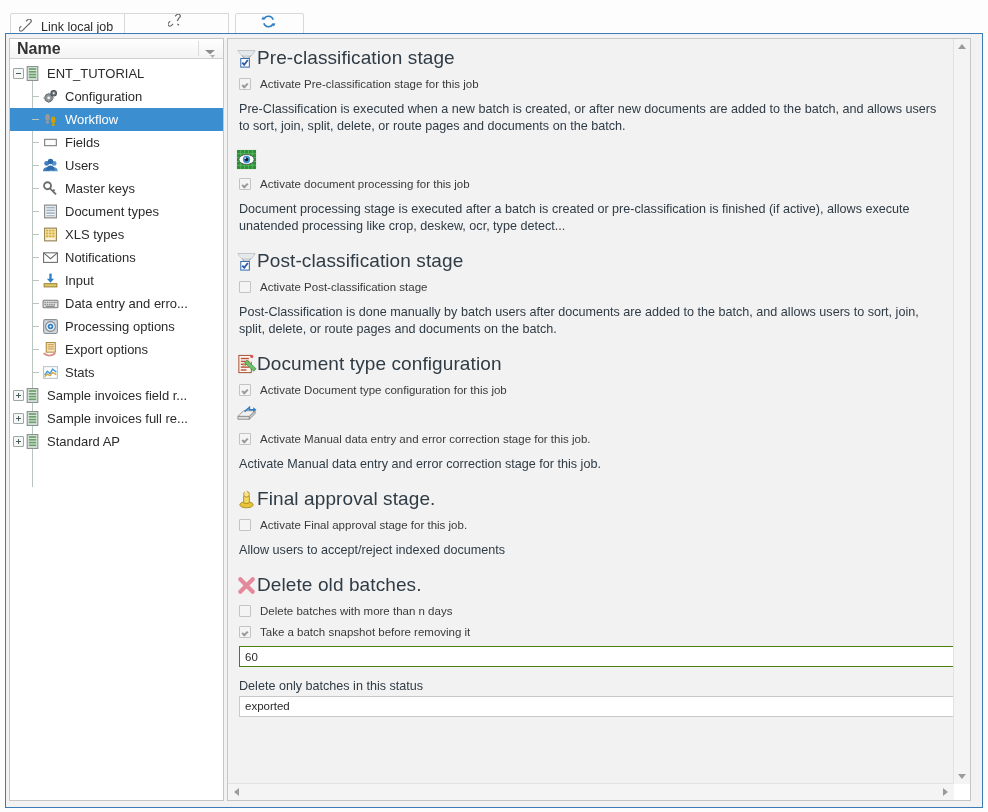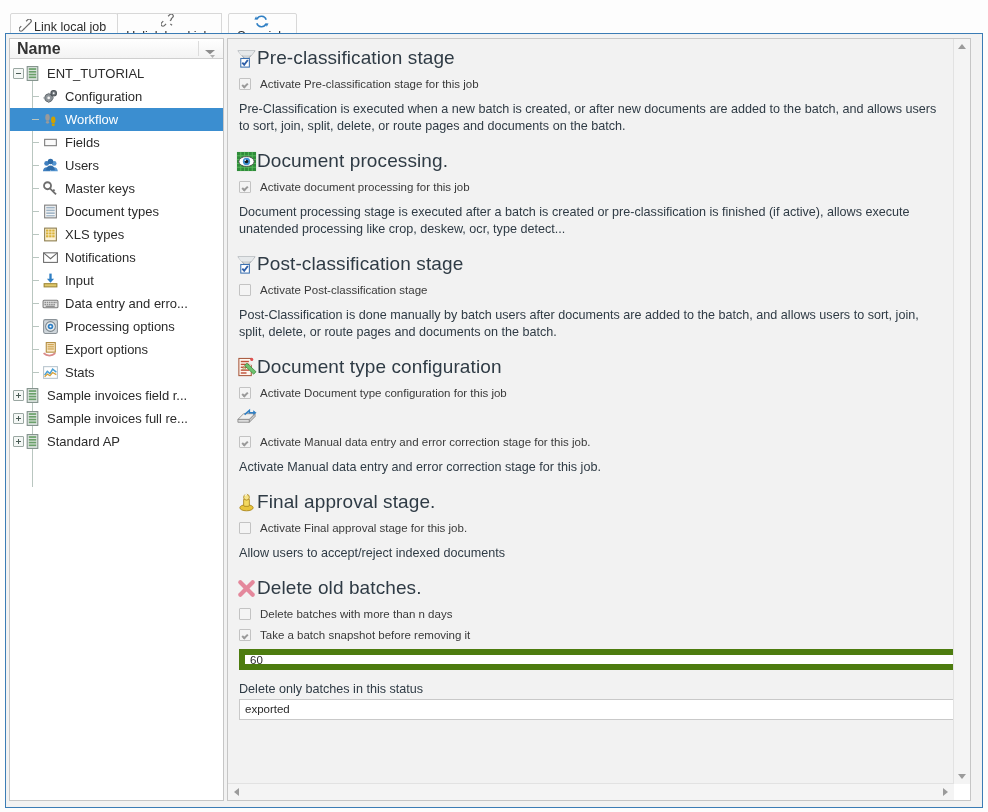--- a/index.html
+++ b/index.html
@@ -12,21 +12,21 @@
   }
   .app{position:relative;width:988px;height:812px;box-sizing:border-box;background:#fdfdfd;}
 
   
   .toolbar{
     position:absolute;left:0;top:0;width:988px;height:33px;
     background:#fdfdfd;display:flex;align-items:center;
     padding-left:10px;box-sizing:border-box;
   }
   .tbtn{
-    display:flex;align-items:center;
+    display:flex;align-items:center;gap:7px;
     height:25px;padding:0 11px 0 8px;
     border:1px solid #d8d8d8;background:#fdfdfd;
     border-radius:2px;cursor:default;white-space:nowrap;
     font-size:12.5px;color:#2b2b2b;margin-top:20px;
   }
   .tbtn+.tbtn{margin-left:6px;flex-direction:column;}
   .tbtn.grp{margin-left:-1px;border-radius:0;}
   .tbtn .ico{width:15px;height:15px;display:block;flex:0 0 15px;}
 
   
@@ -94,21 +94,21 @@
     border-left:2px solid #9a9a9a;border-bottom:2px solid #9a9a9a;
     transform:rotate(-45deg);
   }
   .cbrow .cblbl{font-size:11.5px;color:#3a3a3a;line-height:14px;}
 
   .para{margin:10px 0 14px 3px;font-size:12.6px;color:#2f3b45;line-height:17px;max-width:722px;}
 
   .fieldlbl{margin:12px 0 3px 3px;font-size:12.6px;color:#2f3b45;}
   .textinput{
     display:block;width:727px;height:21px;box-sizing:border-box;
-    border:6px solid #4d7c0f;background:#ffffff;
+    border:1px solid #4d7c0f;background:#ffffff;
     padding:0 5px;font-family:inherit;font-size:11.5px;color:#2b2b2b;
     margin-left:3px;border-radius:0;outline:none;
   }
   .selectwrap{
     position:relative;width:727px;height:21px;margin-left:3px;
     border:1px solid #c9c9c9;background:#ffffff;box-sizing:border-box;
   }
   .selectwrap .sval{position:absolute;left:5px;top:3px;font-size:11.5px;color:#2b2b2b;}
 
   
@@ -417,21 +417,20 @@
                 <span class="sico"><svg viewBox="0 0 22 22" width="21" height="21">
                     <rect x="1" y="1" width="20" height="20" fill="#2f8c3a"></rect>
                     <g stroke="#5cbf60" stroke-width="0.9">
                       <path d="M5 1 V21 M9 1 V21 M13 1 V21 M17 1 V21 M1 5 H21 M1 9 H21 M1 13 H21 M1 17 H21"></path>
                     </g>
                     <ellipse cx="11" cy="11" rx="8" ry="5.2" fill="#ffffff" stroke="#4a4a4a" stroke-width="0.9"></ellipse>
                     <circle cx="11" cy="11" r="3.8" fill="#3f8fd0"></circle>
                     <circle cx="11" cy="11" r="1.9" fill="#1b1b1b"></circle>
                     <circle cx="9.7" cy="9.7" r="0.8" fill="#ffffff"></circle>
                   </svg></span>
-                <span class="stitle">Document processing.</span>
               </div>
               <div class="cbrow">
                 <span class="cb checked"></span>
                 <span class="cblbl">Activate document processing for this job</span>
               </div>
               <div class="para">Document processing stage is executed after a batch is created or pre-classification is finished (if active), allows execute unatended processing like crop, deskew, ocr, type detect...</div>
               <div class="sec-head">
                 <span class="sico"><svg viewBox="0 0 22 22" width="21" height="21">
                     <path d="M2 3 L20 3 L13.5 10.5 L13.5 18 L8.5 15 L8.5 10.5 Z" fill="#cfd3d6" stroke="#8d949a" stroke-width="0.9"></path>
                     <path d="M2 3 L20 3 L16 7.5 L5.5 7.5 Z" fill="#e6e9eb"></path>

